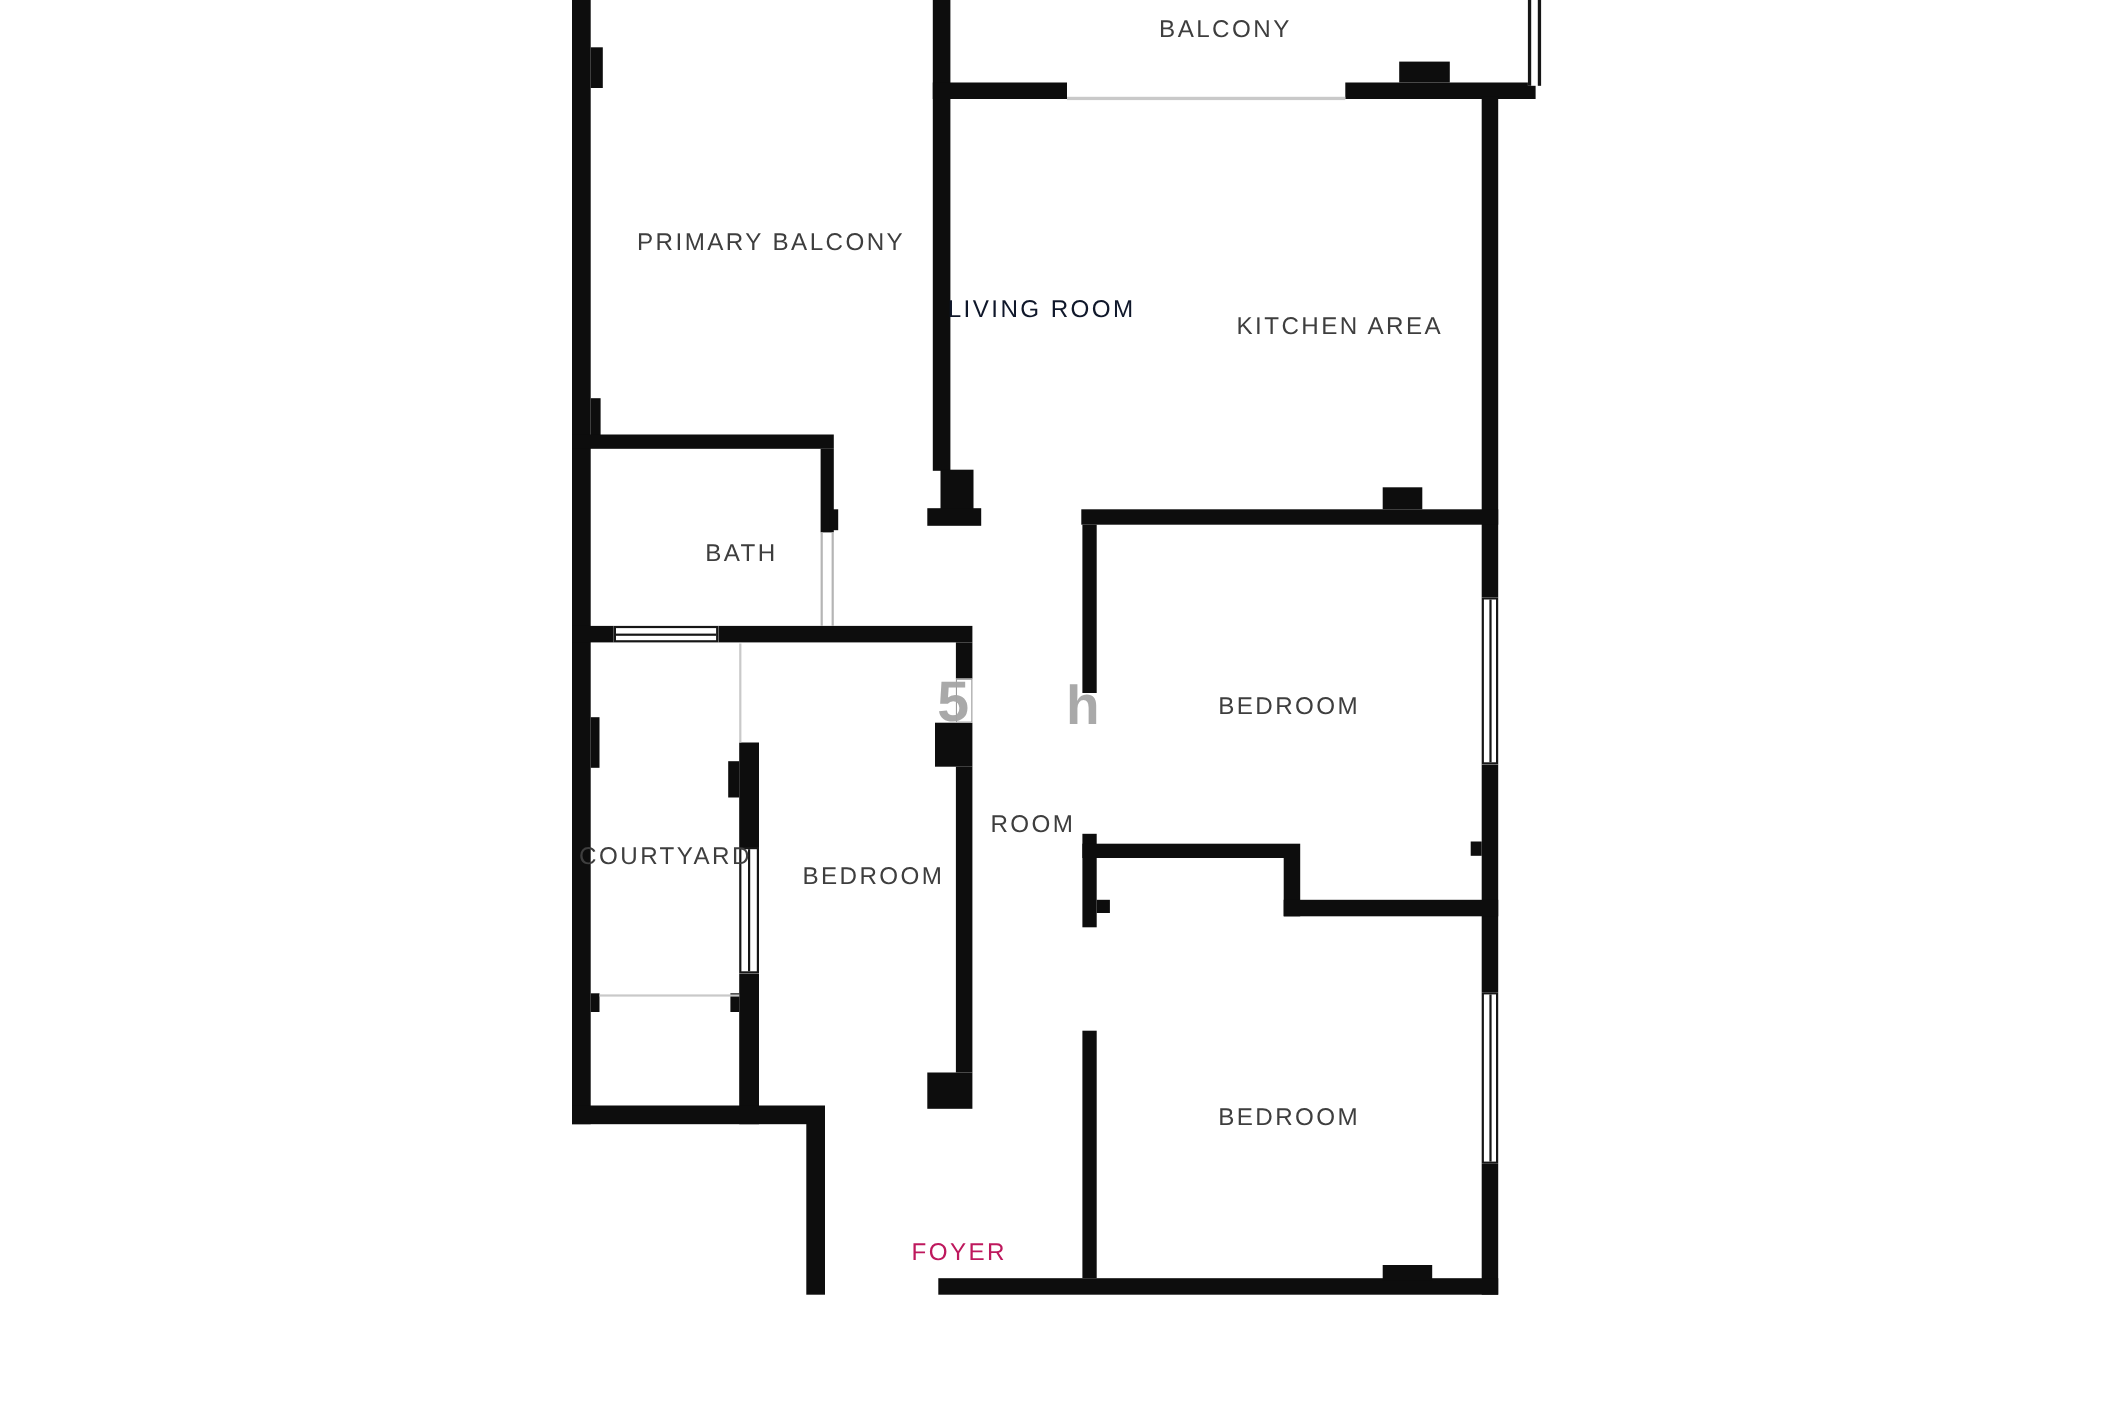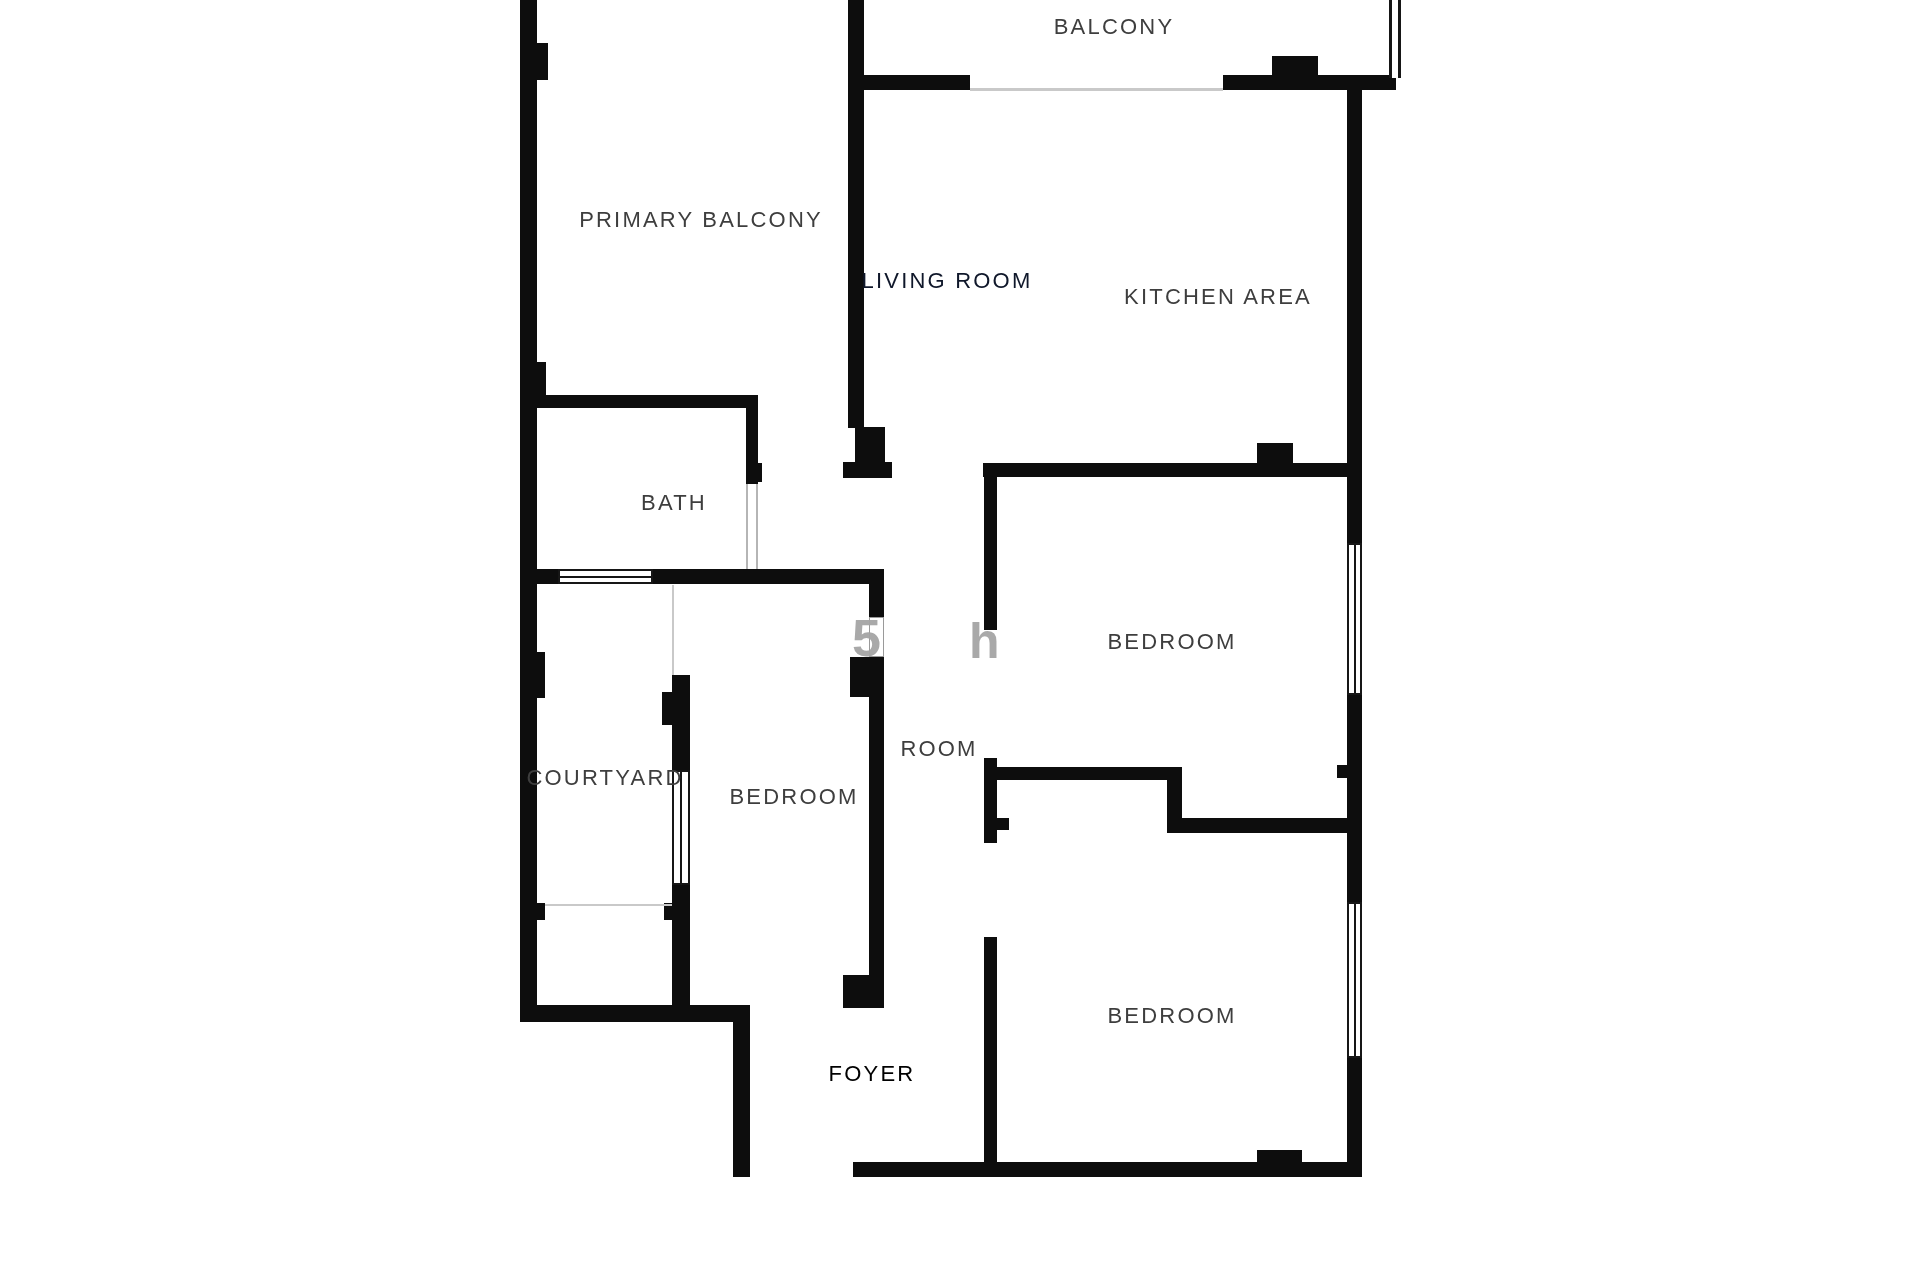--- a/index.html
+++ b/index.html
@@ -107,21 +107,21 @@
       <div class="room-label" style="left: 1114px; top: 27px; color: rgb(62, 62, 62);">BALCONY</div>
       <div class="room-label" style="left: 701px; top: 220px; color: rgb(62, 62, 62);">PRIMARY BALCONY</div>
       <div class="room-label" style="left: 947px; top: 281px; color: #0f172a;">LIVING ROOM</div>
       <div class="room-label" style="left: 1218px; top: 297px; color: rgb(62, 62, 62);">KITCHEN AREA</div>
       <div class="room-label" style="left: 646px; top: 503px; color: rgb(62, 62, 62); margin-left: 28px;">BATH</div>
       <div class="room-label" style="left: 1172px; top: 642px; color: rgb(62, 62, 62);">BEDROOM</div>
       <div class="room-label" style="left: 605px; top: 778px; color: rgb(62, 62, 62);">COURTYARD</div>
       <div class="room-label" style="left: 794px; top: 797px; color: rgb(62, 62, 62);">BEDROOM</div>
       <div class="room-label" style="left: 939px; top: 749px; color: rgb(62, 62, 62);">ROOM</div>
       <div class="room-label" style="left: 1172px; top: 1016px; color: rgb(62, 62, 62);">BEDROOM</div>
-      <div class="room-label" style="left: 872px; top: 1074px; color: #000000;">FOYER</div>
+      <div class="room-label" style="left: 872px; top: 1138px; color: #be185d;">FOYER</div>
     </div>
   <div id="watermark-layer">
       <div class="watermark-frag" style="left: 852px; top: 612px; font-size: 52px; color: rgb(165, 165, 165);">5</div>
       <div class="watermark-frag" style="left: 969px; top: 616px; font-size: 50px; color: rgb(165, 165, 165);">h</div>
     </div>
 <svg id="compass" width="80" height="44" viewBox="0 0 80 44" style="left: 1790px; top: 1238px;">
       <polygon points="44,2 51,26 74,44 46,39 6,38 37,28" fill="#141414"></polygon>
     </svg>
   </div>
 

